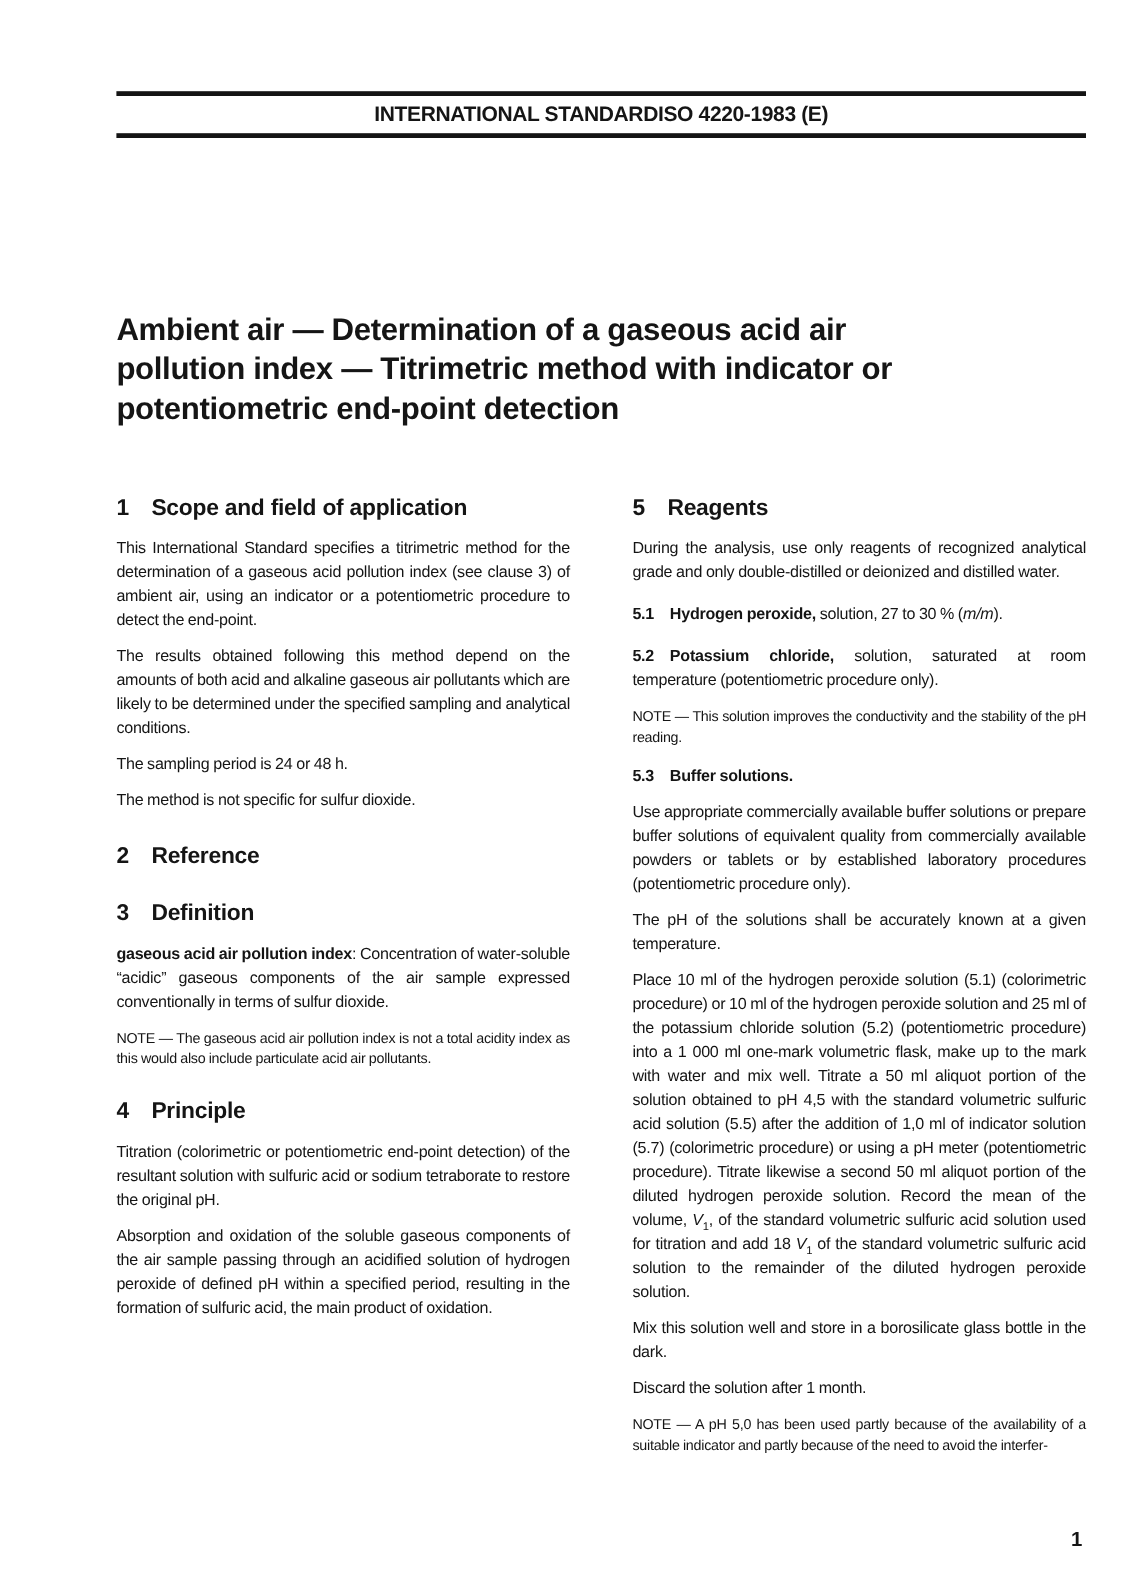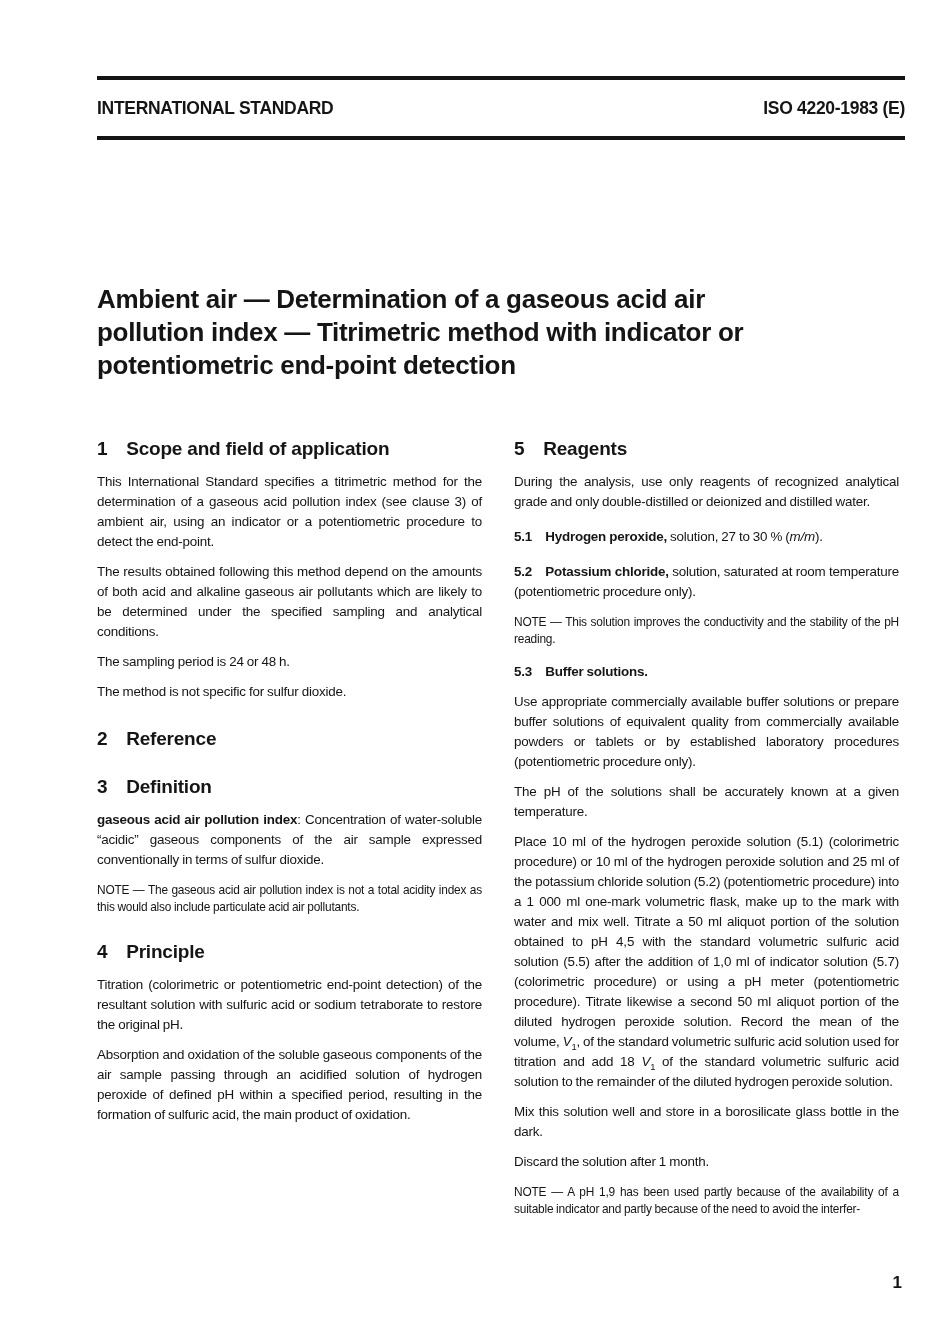--- a/index.html
+++ b/index.html
@@ -4,30 +4,30 @@
 <style>
   html,body { margin:0; padding:0; background:#ffffff; }
   body { font-family:"Liberation Sans", sans-serif; color:#151515; }
   .page {
     position:relative; width:950px; height:1329px;
     background:#ffffff; overflow:hidden;
   }
   .content { padding:76px 45px 0 97px; }
   .rule { height:4px; background:#141414; }
   .hdr {
-    display:flex; justify-content:space-between; align-items:center;
-    height:56px;
+    display:flex; justify-content:center; align-items:center;
+    height:31px;
   }
   .hdr-txt { font-weight:bold; font-size:17.5px; letter-spacing:-0.3px; }
   h1.doc-title {
     margin:143px 0 0 0;
     font-size:26px; line-height:33px; font-weight:bold;
     letter-spacing:-0.3px; white-space:pre-line;
   }
-  .cols { display:flex; gap:32px; margin-top:56px; }
+  .cols { display:flex; gap:52px; margin-top:56px; }
   .col { width:385px; }
   .col h2 {
     font-size:19px; font-weight:bold; letter-spacing:-0.2px;
     margin:26px 0 12px 0;
   }
   .col p {
     font-size:13.4px; line-height:20px; margin:10px 0 0 0;
     text-align:justify; letter-spacing:-0.2px; word-spacing:-0.4px;
   }
   .col p.sub  { margin-top:15px; }
@@ -80,20 +80,20 @@
           <p class="p"><span>During the analysis, use only reagents of recognized analytical grade and only double-distilled or deionized and distilled water.</span></p>
           <p class="sub"><span class="b">5.1 Hydrogen peroxide,</span><span> solution, 27 to 30 % (</span><span class="i">m/m</span><span>).</span></p>
           <p class="sub"><span class="b">5.2 Potassium chloride,</span><span> solution, saturated at room temperature (potentiometric procedure only).</span></p>
           <p class="note"><span>NOTE — This solution improves the conductivity and the stability of the pH reading.</span></p>
           <p class="sub"><span class="b">5.3 Buffer solutions.</span></p>
           <p class="p"><span>Use appropriate commercially available buffer solutions or prepare buffer solutions of equivalent quality from commercially available powders or tablets or by established laboratory procedures (potentiometric procedure only).</span></p>
           <p class="p"><span>The pH of the solutions shall be accurately known at a given temperature.</span></p>
           <p class="p"><span>Place 10 ml of the hydrogen peroxide solution (5.1) (colorimetric procedure) or 10 ml of the hydrogen peroxide solution and 25 ml of the potassium chloride solution (5.2) (potentiometric procedure) into a 1 000 ml one-mark volumetric flask, make up to the mark with water and mix well. Titrate a 50 ml aliquot portion of the solution obtained to pH 4,5 with the standard volumetric sulfuric acid solution (5.5) after the addition of 1,0 ml of indicator solution (5.7) (colorimetric procedure) or using a pH meter (potentiometric procedure). Titrate likewise a second 50 ml aliquot portion of the diluted hydrogen peroxide solution. Record the mean of the volume, </span><span class="i">V</span><sub>1</sub><span>, of the standard volumetric sulfuric acid solution used for titration and add 18 </span><span class="i">V</span><sub>1</sub><span> of the standard volumetric sulfuric acid solution to the remainder of the diluted hydrogen peroxide solution.</span></p>
           <p class="p"><span>Mix this solution well and store in a borosilicate glass bottle in the dark.</span></p>
           <p class="p"><span>Discard the solution after 1 month.</span></p>
-          <p class="note"><span>NOTE — A pH 1,9 has been used partly because of the availability of a suitable indicator and partly because of the need to avoid the interfer-</span></p>
+          <p class="note"><span>NOTE — A pH 5,0 has been used partly because of the availability of a suitable indicator and partly because of the need to avoid the interfer-</span></p>
         </div>
     </div>
 
   </div>
 
   <div class="pageno">1</div>
 </div>
 
 </body></html>

